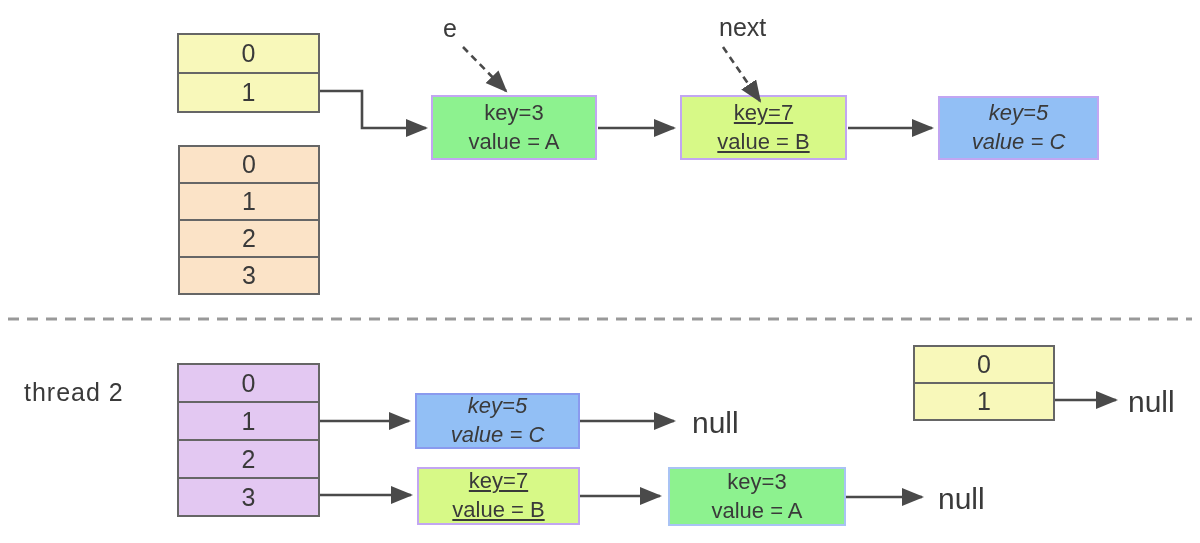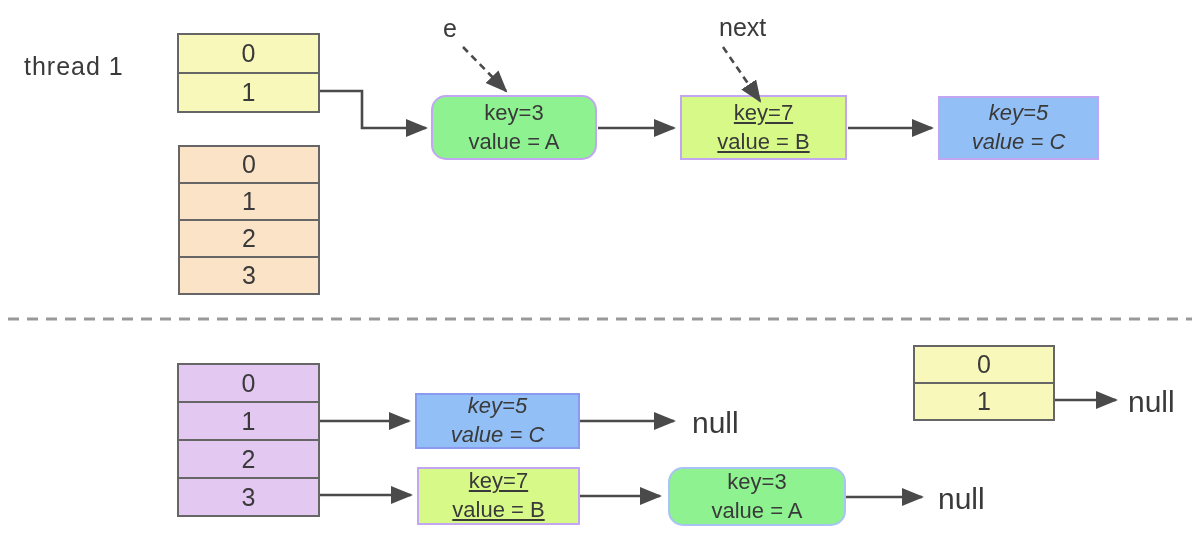--- a/index.html
+++ b/index.html
@@ -40,21 +40,21 @@
     display: flex;
     flex-direction: column;
     align-items: center;
     justify-content: center;
     font-size: 22px;
     line-height: 1.3;
     border: 2.5px solid var(--border_purple, #c2a6f2);
     box-sizing: border-box;
     z-index: 2;
   }
-  .node-green { background: var(--node_green, #8df28f); border-radius: 15px; }
+  .node-green { background: var(--node_green, #8df28f); }
   .node-lime  { background: var(--node_lime, #d7f987); text-decoration: underline; }
   .node-blue  { background: var(--node_blue, #92bff5); font-style: italic; }
   .bdr-purple { border-color: var(--border_purple, #c2a6f2); }
   .bdr-blue   { border-color: var(--border_blue, #8a9aee); }
   .bdr-lightblue { border-color: var(--border_lightblue, #a9c3f4); }
   .pointer-label {
     position: absolute;
     font-size: 25px;
     z-index: 1;
   }
@@ -82,21 +82,20 @@
     stroke-dasharray: 11 8;
     fill: none;
   }
   .arrow-head { fill: var(--arrow, #4a4a4a); }
 </style>
 </head>
 <body>
 
 <div class="canvas">
 
-  <div class="thread-label" style="left:24px; top:52px;">thread 1</div>
 
   <div class="array arr-yellow" style="left:177px; top:33px; width:143px;">
     <div class="cell" style="height:37px;">0</div>
     <div class="cell" style="height:37px;">1</div>
   </div>
 
   <div class="array arr-peach" style="left:178px; top:145px; width:142px;">
     <div class="cell" style="height:35px;">0</div>
     <div class="cell" style="height:35px;">1</div>
     <div class="cell" style="height:35px;">2</div>
@@ -114,20 +113,21 @@
   <div class="node node-lime bdr-purple" style="left:680px; top:95px; width:167px; height:65px;">
     <span>key=7</span>
     <span>value = B</span>
   </div>
 
   <div class="node node-blue bdr-purple" style="left:938px; top:96px; width:161px; height:64px;">
     <span>key=5</span>
     <span>value = C</span>
   </div>
 
+  <div class="thread-label" style="left:24px; top:378px;">thread 2</div>
 
   <div class="array arr-purple" style="left:177px; top:363px; width:143px;">
     <div class="cell" style="height:36px;">0</div>
     <div class="cell" style="height:36px;">1</div>
     <div class="cell" style="height:36px;">2</div>
     <div class="cell" style="height:36px;">3</div>
   </div>
 
   <div class="node node-blue bdr-blue" style="left:415px; top:393px; width:165px; height:56px;">
     <span>key=5</span>

